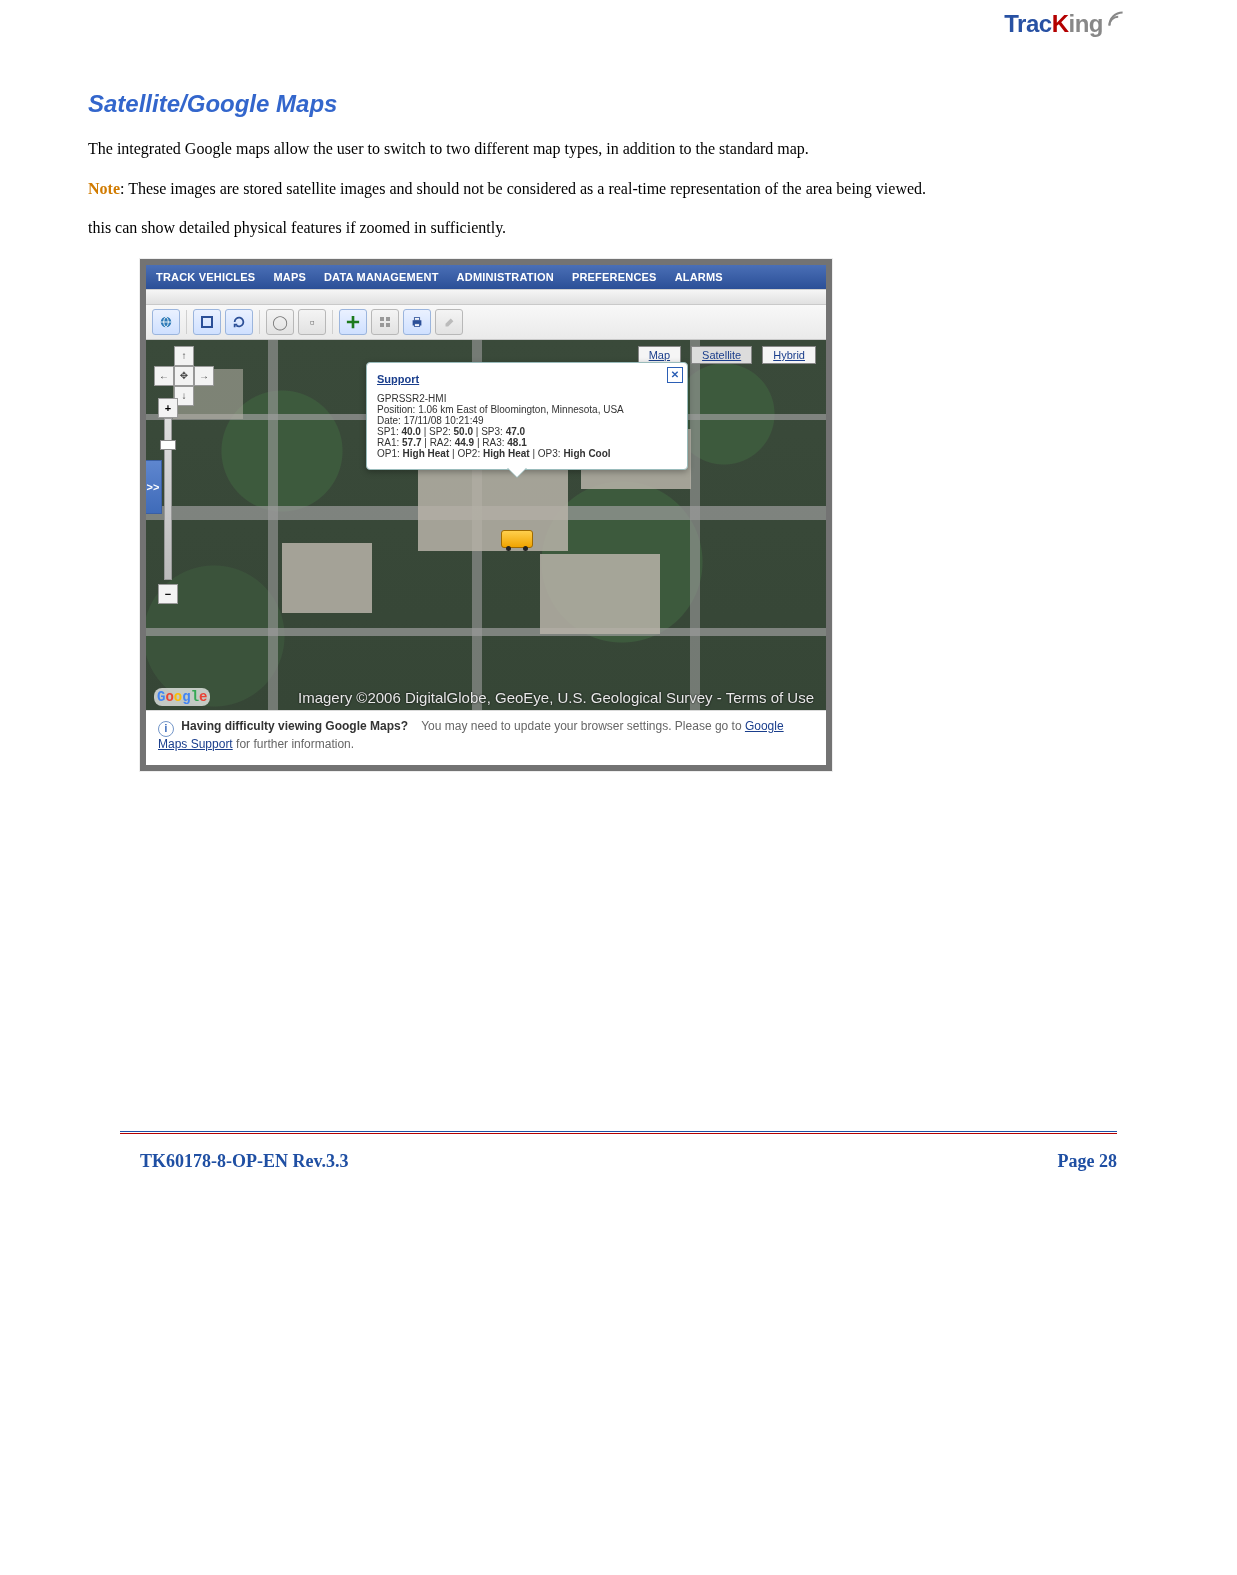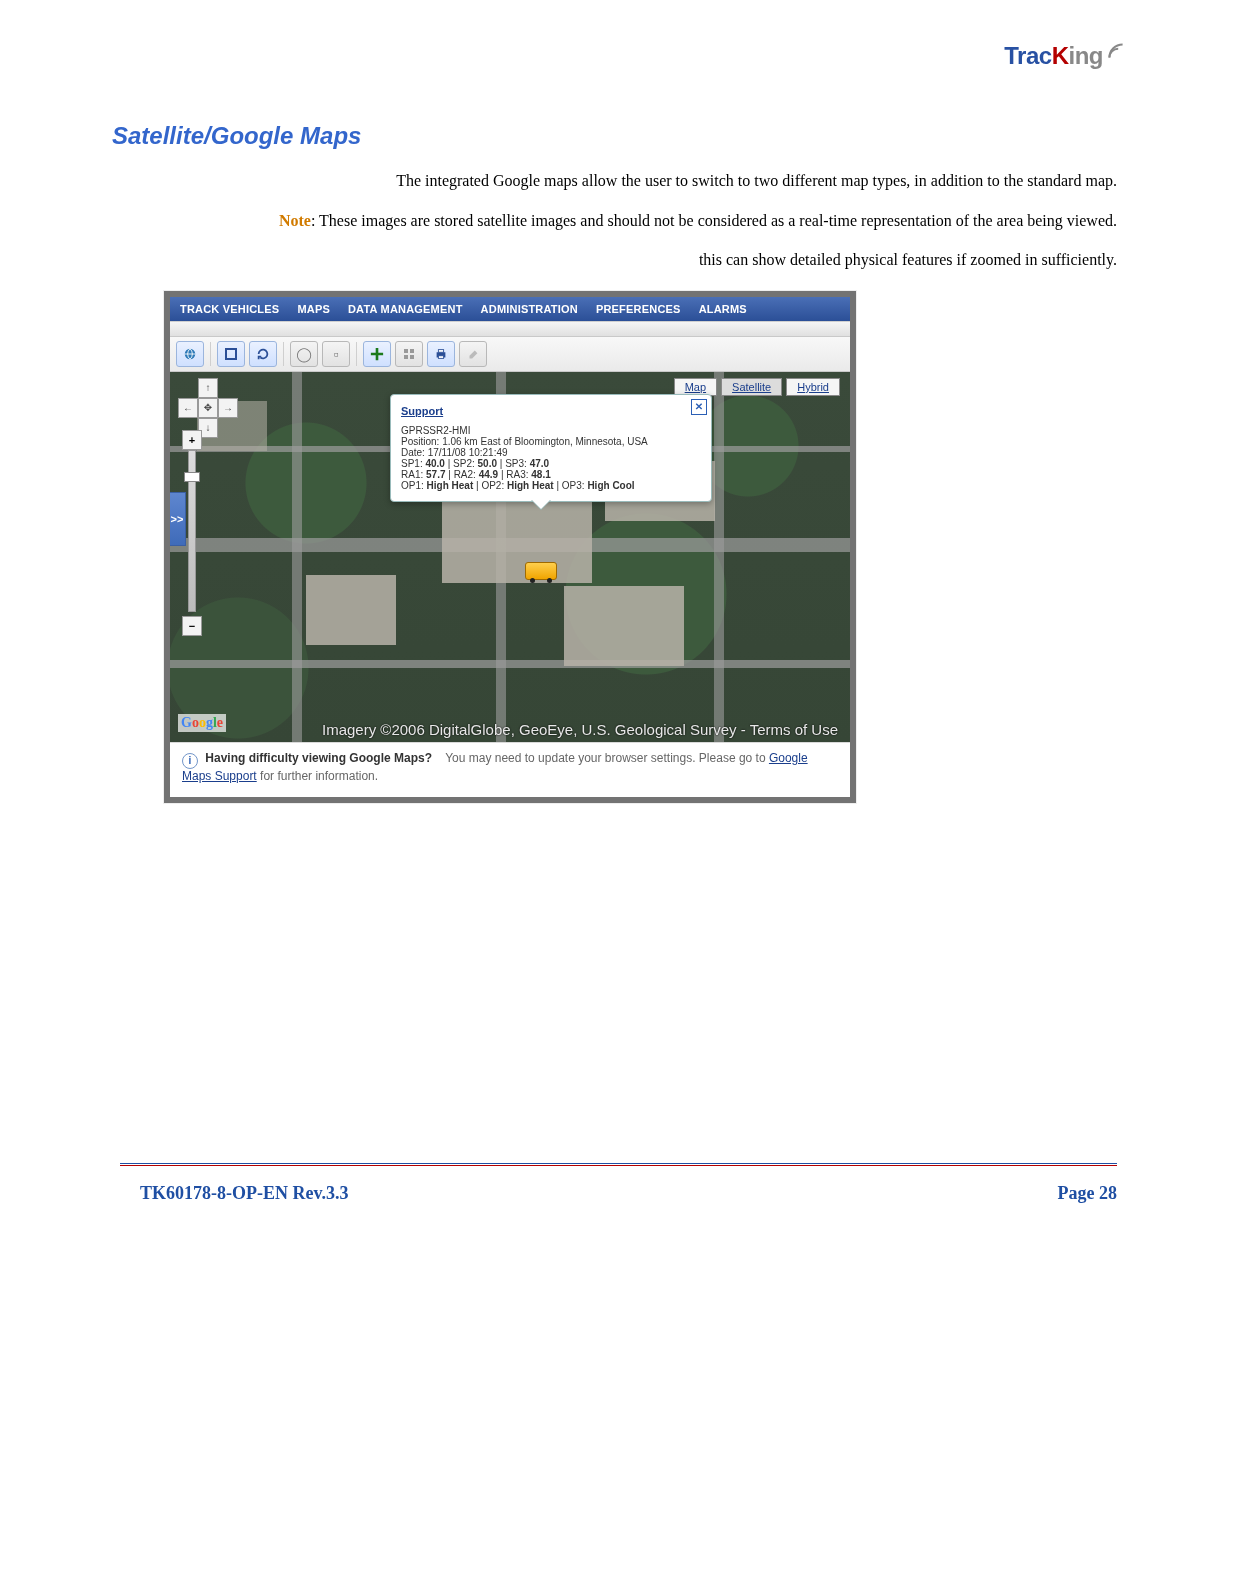--- a/index.html
+++ b/index.html
@@ -8,22 +8,21 @@
     background: #fff;
     font-family: "Times New Roman", Times, serif;
     color: #000;
     font-size: 16px;
   }
   .page {
     width: 1237px;
     height: 1204px;
     position: relative;
     box-sizing: border-box;
-    padding: 20px 120px 0 112px;
-    margin-top: 32px;
+    padding: 20px 120px 0 88px;
   }
   .brand {
     position: absolute;
     top: 10px;
     right: 110px;
     font-family: Verdana, Arial, sans-serif;
     font-weight: bold;
     font-size: 24px;
     letter-spacing: -0.5px;
   }
@@ -37,21 +36,21 @@
   }
   .content { margin-top: 70px; }
   h2.section {
     color: #3366cc;
     font-family: Arial, Helvetica, sans-serif;
     font-style: italic;
     font-weight: bold;
     font-size: 24px;
     margin: 0 0 20px 0;
   }
-  p.body { margin: 0 0 18px 0; line-height: 1.35; text-align: right; }
+  p.body { margin: 0 0 18px 0; line-height: 1.35; }
   .indent1 { margin-left: 40px; }
   .indent2 { margin-left: 72px; }
   .li-num { display: inline-block; width: 26px; }
   .bold { font-weight: bold; }
   .note { color: #d17b00; font-weight: bold; }
 
   
   .shot {
     margin: 20px 0 0 52px;
     width: 680px;
@@ -144,21 +143,21 @@
 
   .expand-tab {
     position:absolute; top:120px; left:-1px; width:16px; height:52px;
     background:linear-gradient(#5e86cf,#3f6bb9);
     border:1px solid #3a5fa3; border-left:0;
     color:#fff; font-family:Arial; font-size:11px; font-weight:bold;
     display:flex;align-items:center;justify-content:center;
     writing-mode: horizontal-tb;
   }
 
-  .maptype { position:absolute; top:6px; right:10px; display:flex; gap:4px; font-family:Arial; font-size:11px; }
+  .maptype { position:absolute; top:6px; right:10px; display:flex; gap:10px; font-family:Arial; font-size:11px; }
   .mbtn {
     border:1px solid #888; background:#f5f5f5; padding:2px 10px;
     text-decoration: underline; color:#1a3e8c;
   }
   .mbtn.active { background:#dcdcdc; }
 
   .popup {
     position:absolute; top:22px; left:220px; width:300px;
     background:#fff; border:1px solid #9bb; border-radius:4px;
     padding:8px 10px 10px 10px;
@@ -187,23 +186,23 @@
     content:""; position:absolute; bottom:-4px; width:5px;height:5px;
     background:#222;border-radius:50%;
   }
   .bus-icon::before{left:4px;} .bus-icon::after{right:4px;}
 
   .attrib {
     position:absolute; right:12px; bottom:4px;
     font-size:15px; color:#e8e8e8; text-shadow:0 0 2px #000;
   }
   .glogo {
-    position:absolute; left:8px; bottom:10px;
-    font-family:Liberation Serif, serif; font-weight:bold; font-size:14px;
-    background:rgba(255,255,255,.7); padding:1px 3px; border-radius:0;
+    position:absolute; left:8px; bottom:4px;
+    font-family:Liberation Mono, monospace; font-weight:bold; font-size:14px;
+    background:rgba(255,255,255,.7); padding:1px 3px; border-radius:8px;
   }
   .glogo .gB{color:#4285F4}.glogo .gR{color:#EA4335}.glogo .gY{color:#FBBC05}.glogo .gG{color:#34A853}
 
   .help-strip {
     padding: 8px 12px 14px 12px; background:#fff; border-top:1px solid #dadada;
     font-family: Arial, sans-serif; font-size:12px; color:#666;
   }
   .help-strip .hicon{
     display:inline-block;width:14px;height:14px;border:1px solid #7396c9;border-radius:50%;
     color:#2b5fb5;font-weight:bold;font-size:10px;line-height:14px;text-align:center;margin-right:4px;

